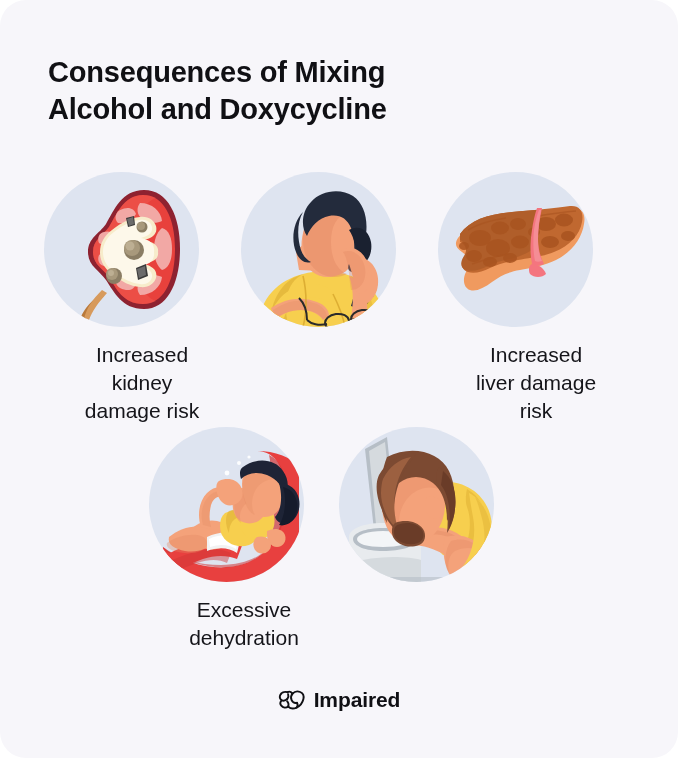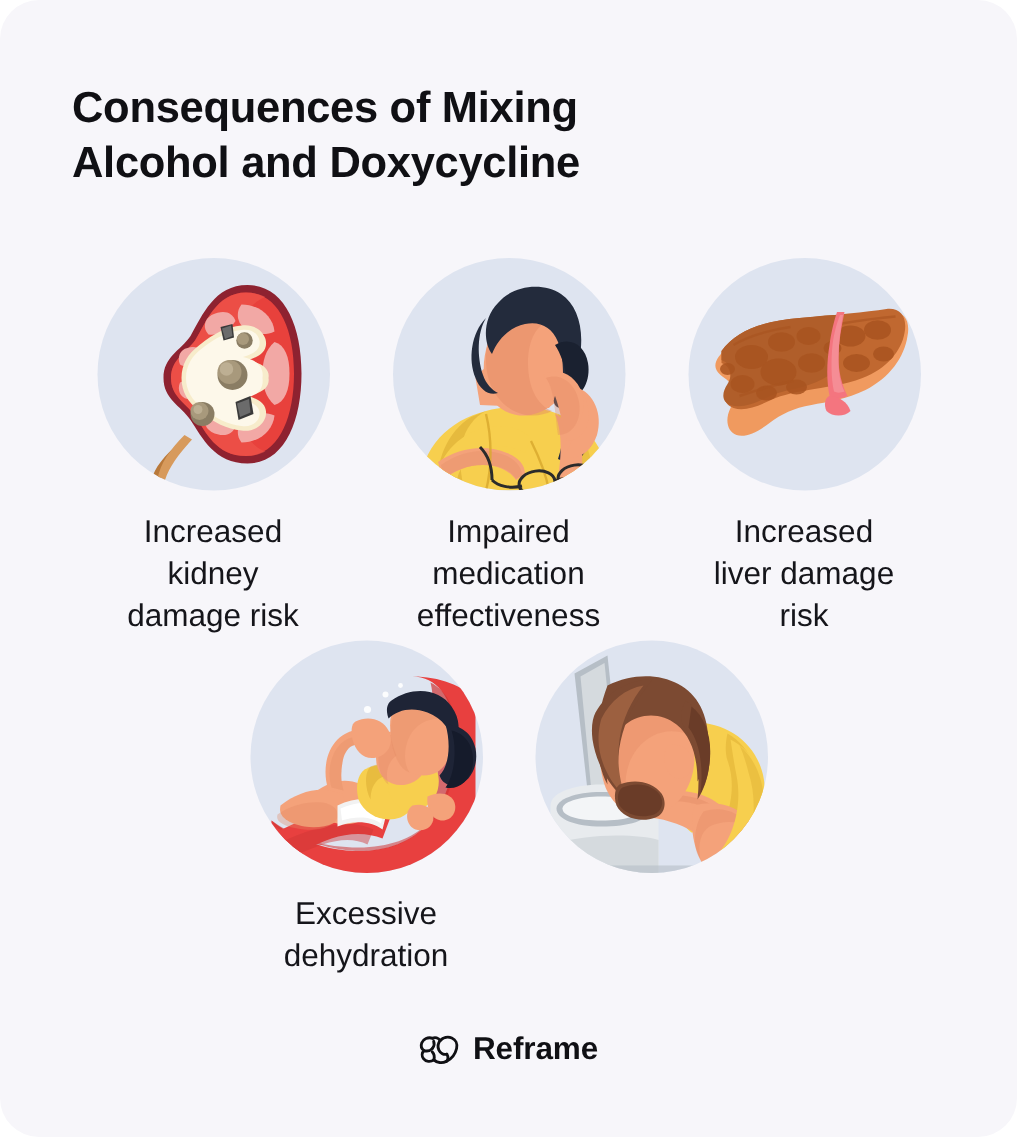--- a/index.html
+++ b/index.html
@@ -40,21 +40,20 @@
     position: absolute;
     display: flex;
     justify-content: center;
     width: 678px;
   }
   #row-top { top: 172px; left: 0; }
   #row-bottom { top: 427px; left: 0; }
   .item {
     display: flex;
     flex-direction: column;
-    align-items: center;
   }
   #row-top .item { width: 197px; }
   #row-bottom .item { width: 190px; }
   .icon-circle {
     width: 155px;
     height: 155px;
     border-radius: 50%;
     background: #dee4f0;
     position: relative;
     overflow: hidden;
@@ -168,23 +167,20 @@
           </g>
           <g stroke="#2b2b2b" stroke-width="2" fill="none">
             <path d="M58 126 C64 132 66 140 66 148"></path>
             <path d="M66 148 C70 152 78 154 86 152"></path>
             <ellipse cx="96" cy="150" rx="12" ry="8" transform="rotate(-8 96 150)"></ellipse>
             <ellipse cx="122" cy="146" rx="12" ry="8" transform="rotate(-8 122 146)"></ellipse>
             <path d="M108 149 C111 147 113 147 116 147"></path>
           </g>
         </svg>
       </div>
-      <div class="item-label">Impaired
-medication
-effectiveness</div>
     </div>
 
     <div class="item">
       <div class="icon-circle">
         <svg class="art" viewBox="0 0 155 155">
           <path d="M20 66 C30 52 48 44 72 42 C96 40 118 38 134 36 C144 35 148 42 146 52 C144 66 134 80 118 88 C106 94 92 96 82 98 C70 100 62 104 54 110 C46 116 38 120 32 118 C26 116 24 108 28 100 C32 92 30 84 24 80 C18 76 16 72 20 66 Z" fill="#f09a5f"></path>
           <path d="M22 62 C32 48 50 42 74 40 C98 38 118 36 132 34 C142 33 146 40 144 50 C142 62 132 74 116 80 C104 85 90 86 80 88 C68 90 60 92 52 96 C44 100 36 102 30 100 C24 98 22 92 26 86 C30 80 28 72 22 70 Z" fill="#c06830"></path>
           <path d="M22 62 C32 48 50 42 74 40 C84 39 92 38 100 38 C98 50 96 64 94 78 C88 82 82 84 76 86 C66 88 58 90 50 94 C42 98 34 100 28 98 C22 96 22 90 26 84 C30 78 28 70 22 68 Z" fill="#b05e2a"></path>
           <g fill="#a85420" opacity="0.85">
             <ellipse cx="42" cy="66" rx="11" ry="8"></ellipse>
@@ -300,16 +296,16 @@
         <path d="M9.5 4.2 C6.2 3.2 3.2 4.6 2.2 7.2 C1.4 9.3 2.1 11.3 3.7 12.4 C2.2 13.8 2.0 16.0 3.3 17.7 C4.9 19.8 8.0 20.2 10.2 18.6"></path>
         <path d="M10.2 18.6 C12.3 20.6 15.8 20.9 18.6 19.6 C22.2 17.9 24.6 14.5 25.4 11.0 C26.1 7.9 24.8 5.1 22.2 4.0 C19.6 2.9 16.4 3.6 14.5 5.6"></path>
         <path d="M9.5 4.2 C11.0 3.2 13.2 4.0 14.5 5.6"></path>
         <path d="M14.5 5.6 C13.0 7.5 12.6 10.0 13.6 12.1 C14.6 14.2 16.8 15.3 18.9 14.8"></path>
         <path d="M3.7 12.4 C5.6 13.0 7.9 12.4 9.3 10.9"></path>
         <path d="M9.3 10.9 C10.4 9.6 10.7 7.8 10.1 6.2"></path>
         <path d="M10.2 18.6 C10.8 16.7 10.4 14.6 9.1 13.2"></path>
         <path d="M18.9 14.8 C19.9 16.4 19.8 18.3 18.6 19.6"></path>
       </g>
     </svg>
-    <span id="brand-name">Reframe</span>
+    <span id="brand-name">Impaired</span>
   </div>
 
 </div>
 
 </body></html>

